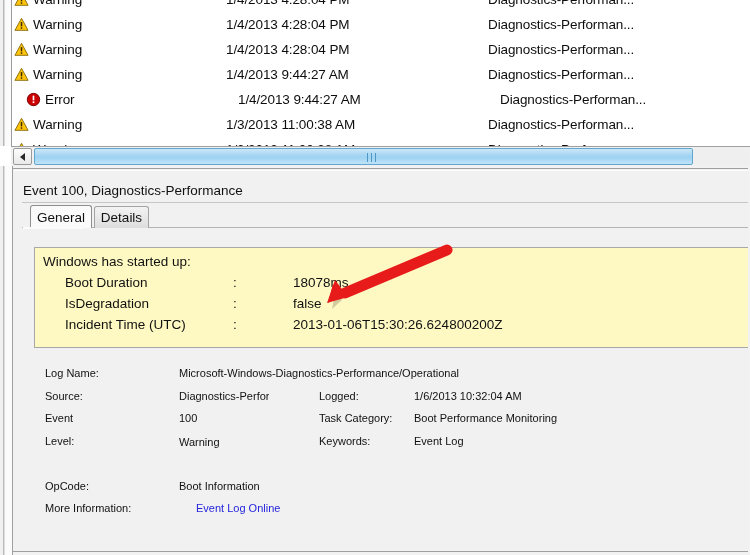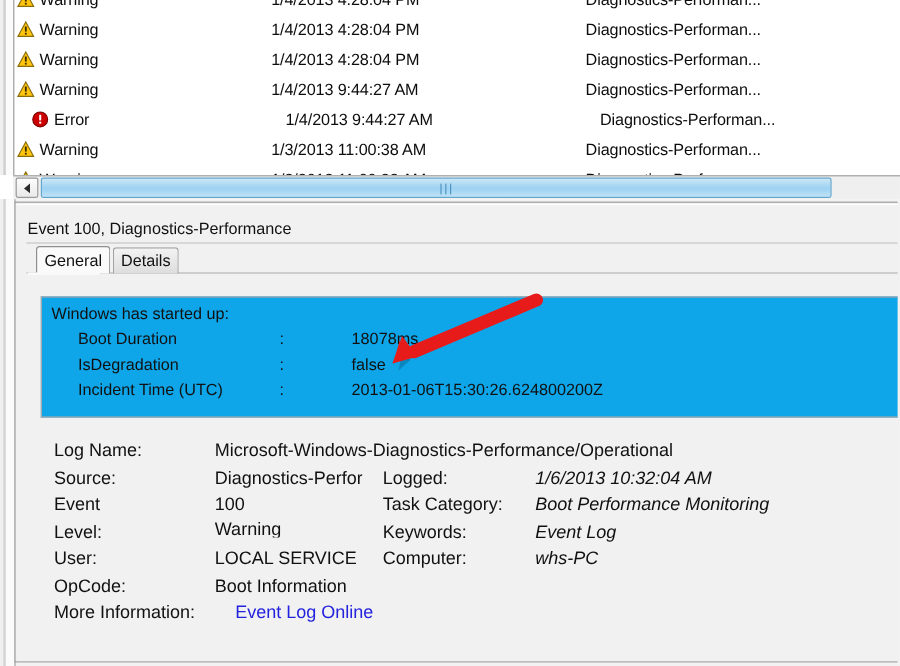--- a/index.html
+++ b/index.html
@@ -57,36 +57,36 @@
   
   .tabstrip{position:absolute;left:8px;top:34px;width:726px;height:23px;}
   .tab{position:absolute;top:1px;height:22px;box-sizing:border-box;display:flex;align-items:center;justify-content:center;
     font-size:13.5px;color:#111;border:1px solid #9b9b9b;border-bottom:none;border-radius:3px 3px 0 0;}
   .tab.active{left:8px;width:62px;top:0;height:23px;background:#fafafa;border-color:#8f8f8f;z-index:3;}
   .tab.inactive{left:72px;width:55px;background:linear-gradient(#f3f3f3,#dddddd);border-color:#a3a3a3;z-index:2;}
   .tabline{position:absolute;left:8px;top:56px;width:726px;height:1px;background:#b5b5b5;}
   .tabline-mask{position:absolute;left:9px;top:56px;width:60px;height:2px;background:#fafafa;z-index:4;}
 
   
-  .descbox{position:absolute;left:20px;top:76px;width:714px;height:101px;background:#0ea5e9;
+  .descbox{position:absolute;left:20px;top:76px;width:714px;height:101px;background:#fef9c3;
     border:1px solid #a8a8a8;border-right:none;box-sizing:border-box;}
   .desc-head{position:absolute;left:8px;top:6px;font-size:13.5px;color:#111;white-space:nowrap;}
   .desc-row{position:absolute;left:0;width:700px;height:21px;font-size:13.5px;color:#111;}
   .dr-k{position:absolute;left:30px;white-space:nowrap;}
   .dr-c{position:absolute;left:198px;}
   .dr-v{position:absolute;left:258px;white-space:nowrap;}
 
   
   .meta{position:absolute;left:20px;top:196px;width:716px;height:160px;}
-  .mrow{position:absolute;left:0;width:716px;height:22.5px;font-size:15px;color:#111;}
+  .mrow{position:absolute;left:0;width:716px;height:22.5px;font-size:11px;color:#111;}
   .m-k{position:absolute;left:11px;white-space:nowrap;}
   .m-v{position:absolute;left:145px;white-space:nowrap;max-width:160px;overflow:hidden;}
   .m-v.wide{max-width:600px;}
   .m-k2{position:absolute;left:285px;white-space:nowrap;}
-  .m-v2{position:absolute;left:412px;white-space:nowrap;font-style:italic;}
+  .m-v2{position:absolute;left:380px;white-space:nowrap;}
   .lnk{color:#2323dd;}
   .m-v.clip-src{max-width:147px;}
   .m-v.clip-lvl{max-width:150px;height:13px;overflow:hidden;display:block;line-height:14px;}
 
   
   .arrow{position:absolute;left:300px;top:244px;width:170px;height:70px;pointer-events:none;}
 </style>
 </head>
 <body>
 
@@ -273,26 +273,20 @@
             <span class="m-v2">Boot Performance Monitoring</span>
           </div>
 
           <div class="mrow" style="top:67.5px;">
             <span class="m-k">Level:</span>
             <span class="m-v clip-lvl">Warning</span>
             <span class="m-k2">Keywords:</span>
             <span class="m-v2">Event Log</span>
           </div>
 
-          <div class="mrow" style="top:90px;">
-            <span class="m-k">User:</span>
-            <span class="m-v">LOCAL SERVICE</span>
-            <span class="m-k2">Computer:</span>
-            <span class="m-v2">whs-PC</span>
-          </div>
 
           <div class="mrow" style="top:112.5px;">
             <span class="m-k">OpCode:</span>
             <span class="m-v">Boot Information</span>
           </div>
 
           <div class="mrow" style="top:135px;">
             <span class="m-k">More Information:</span>
             <span class="m-v lnk" style="left:162px;">Event Log Online</span>
           </div>

